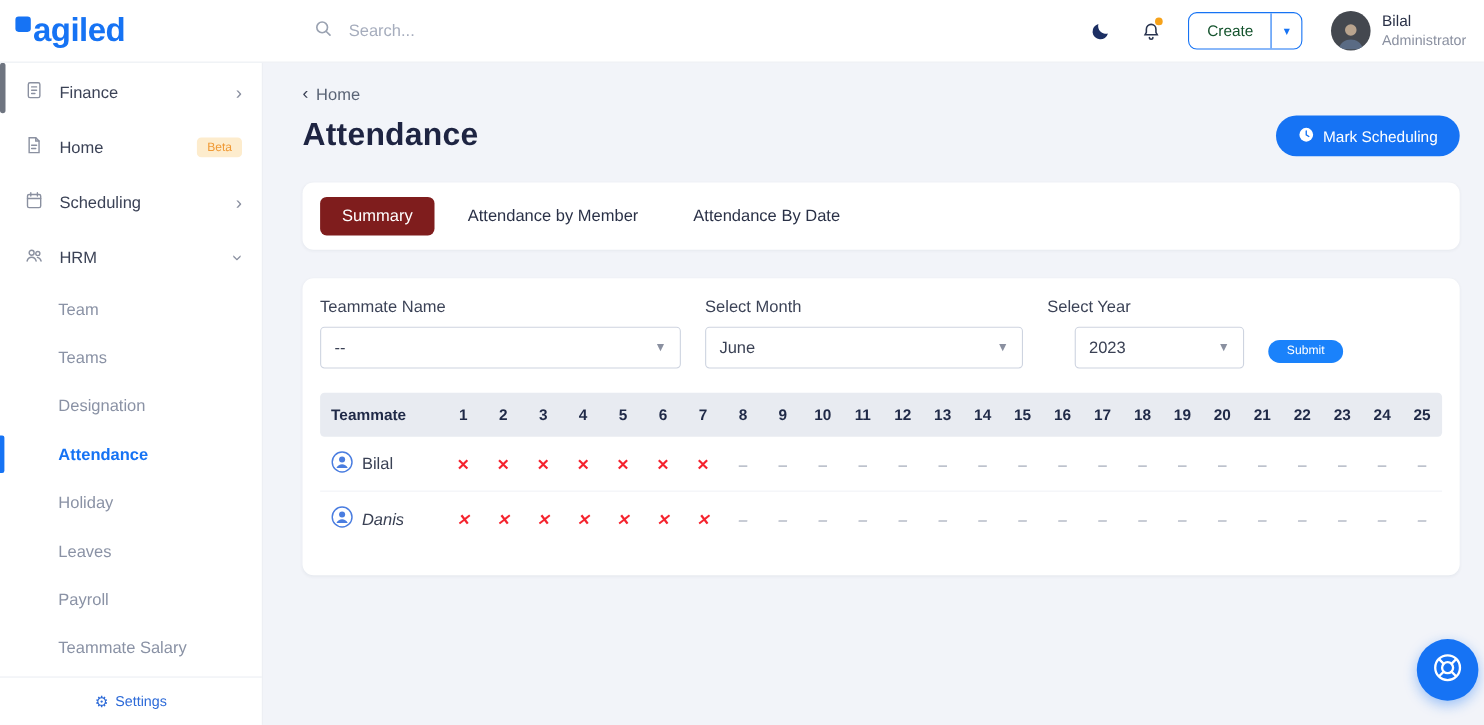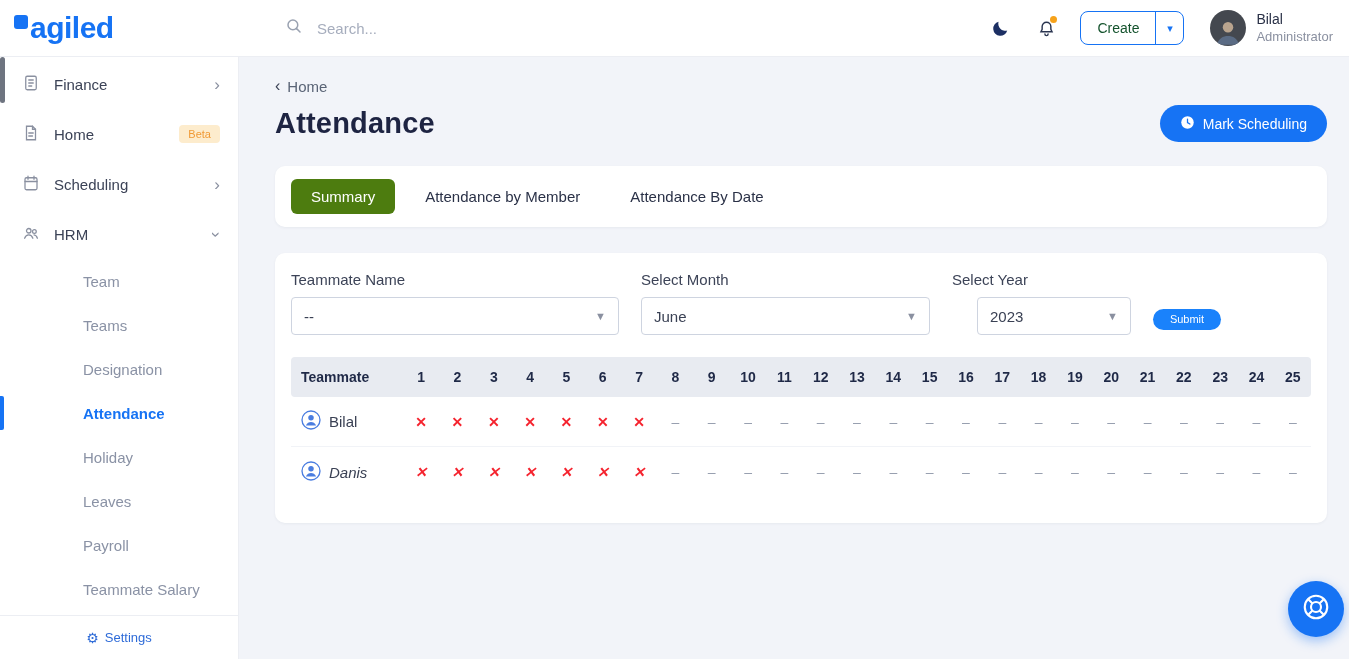--- a/index.html
+++ b/index.html
@@ -31,38 +31,38 @@
 
   
   .sidebar { width:239px; background:#fff; border-right:1px solid #eceef3; display:flex; flex-direction:column; position:relative; }
   .side-scrollthumb { position:absolute; left:0; top:0; width:5px; height:46px; background:#6e7480; border-radius:3px; }
   .side-nav { flex:1; overflow:hidden; padding-top:2px; }
   .side-item { height:50px; display:flex; align-items:center; gap:14px; padding:0 18px 0 22px; font-size:15px; color:#3b4256; cursor:pointer; }
   .side-item .lbl { flex:1; }
   .chev { color:#8a90a0; font-size:17px; line-height:1; }
   .chev.down { display:inline-block; transform:rotate(90deg); }
   .beta-badge { background:#fdeccd; color:#f09a36; font-size:11px; padding:3px 9px; border-radius:4px; }
-  .sub-item { height:44px; display:flex; align-items:center; padding-left:83px; font-size:15px; color:#8a92a5; cursor:pointer; position:relative; }
+  .sub-item { height:44px; display:flex; align-items:center; padding-left:53px; font-size:15px; color:#8a92a5; cursor:pointer; position:relative; }
   .sub-item.active { color:#1673f4; font-weight:bold; }
   .sub-item.active::before { content:""; position:absolute; left:0; top:5px; bottom:5px; width:4px; background:#1673f4; border-radius:0 2px 2px 0; }
   .side-settings { border-top:1px solid #eceef3; height:44px; display:flex; align-items:center; justify-content:center; gap:6px; color:#2e6bd8; font-size:13px; cursor:pointer; }
   .gear { font-size:14px; }
 
   
   .main { flex:1; padding:20px 22px 0 36px; overflow:hidden; position:relative; }
   .breadcrumb { display:flex; align-items:center; gap:7px; color:#5a6476; font-size:15px; cursor:pointer; }
   .bc-chev { font-size:16px; color:#3b4256; }
   .title-row { display:flex; align-items:center; justify-content:space-between; margin-top:10px; }
   .page-title { font-size:29px; font-weight:bold; color:#1e2442; letter-spacing:.2px; }
   .mark-btn { display:flex; align-items:center; gap:8px; background:#1673f4; color:#fff; border:none; font-size:14px; padding:0 20px; height:37px; border-radius:19px; cursor:pointer; font-family:inherit; }
 
   .card { background:#fff; border-radius:10px; box-shadow:0 1px 3px rgba(20,30,60,.05); }
   .tabs-card { margin-top:24px; padding:13px 16px; display:flex; align-items:center; gap:10px; }
   .tab { font-size:15px; color:#2a3147; padding:9px 20px; border-radius:6px; cursor:pointer; }
-  .tab.active { background:#4d7c0f; color:#fff; }
+  .tab.active { background:#7f1d1d; color:#fff; }
 
   .filter-card { margin-top:26px; padding:18px 16px 26px; }
   .filters { display:flex; align-items:flex-end; gap:22px; }
   .f-group { display:flex; flex-direction:column; gap:9px; }
   .f-label { font-size:15px; color:#3c4357; }
   .select { height:38px; border:1px solid #ced4e0; border-radius:4px; display:flex; align-items:center; justify-content:space-between; padding:0 12px; font-size:15px; color:#3a4154; cursor:pointer; background:#fff; }
   .select .caret { color:#8a90a0; font-size:11px; }
   .w-teammate { width:328px; }
   .w-month { width:289px; }
   .w-year { width:154px;margin-left:25px; }

